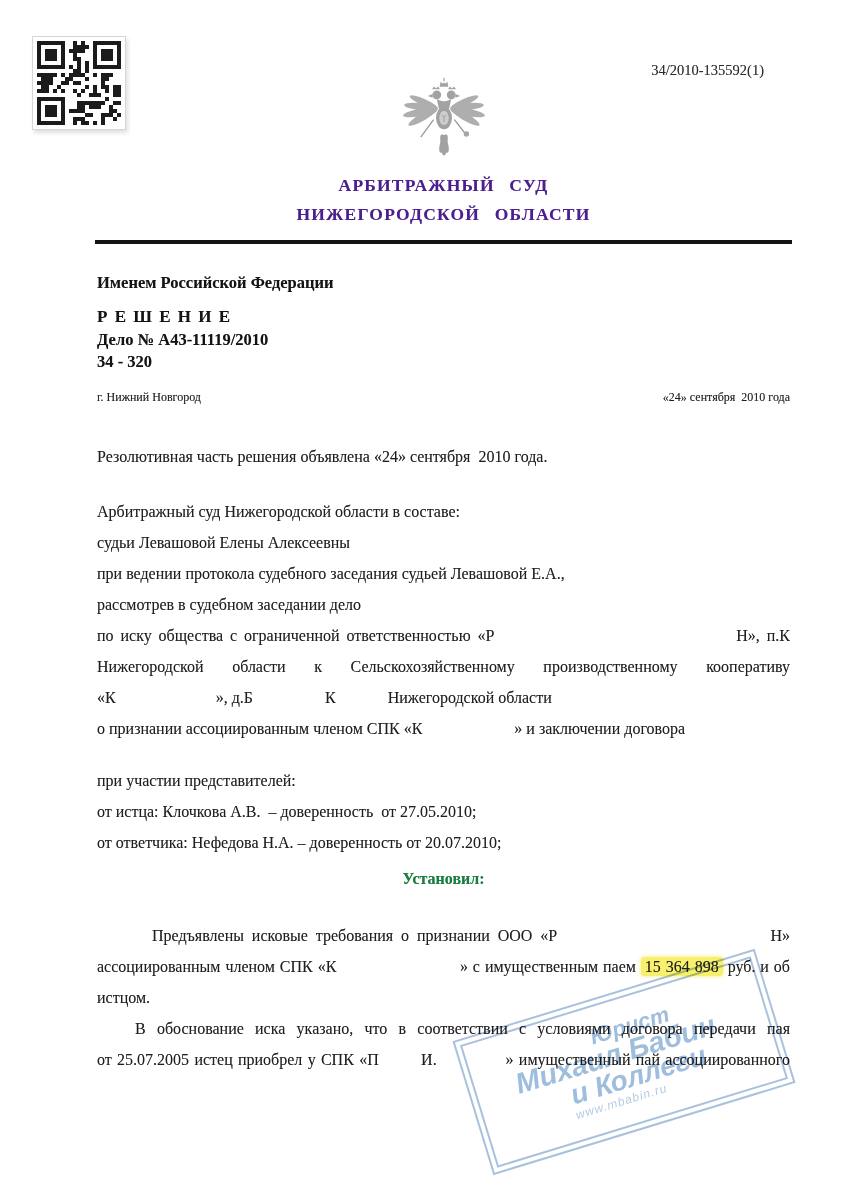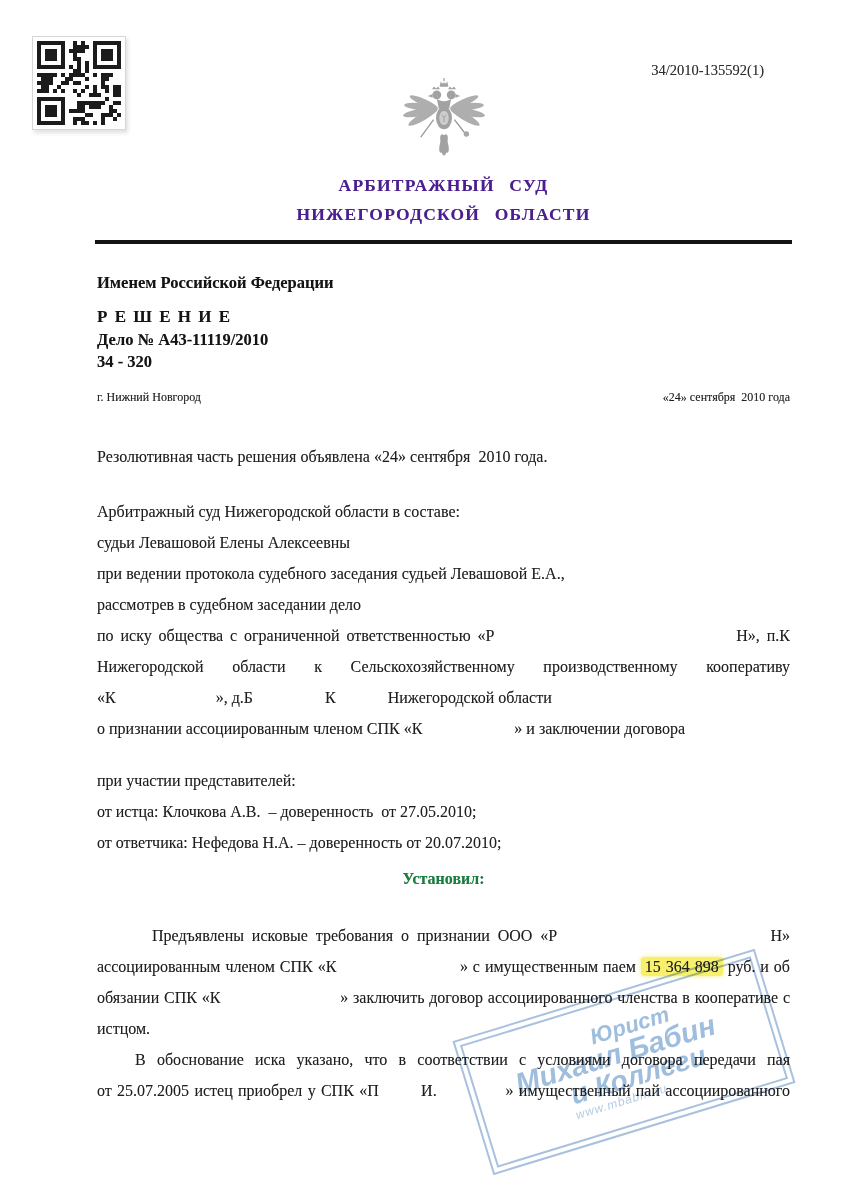--- a/index.html
+++ b/index.html
@@ -384,21 +384,20 @@
     <div class="line">о признании ассоциированным членом СПК «К&nbsp;&nbsp;&nbsp;&nbsp;&nbsp;&nbsp;&nbsp;&nbsp;&nbsp;&nbsp;&nbsp;&nbsp;&nbsp;&nbsp;&nbsp;&nbsp;&nbsp;&nbsp;&nbsp;&nbsp;&nbsp;&nbsp;&nbsp;» и заключении договора</div>
 
     <div class="line sp21">при участии представителей:</div>
     <div class="line">от истца: Клочкова А.В.&nbsp; – доверенность&nbsp; от 27.05.2010;</div>
     <div class="line">от ответчика: Нефедова Н.А. – доверенность от 20.07.2010;</div>
 
     <div class="heading">Установил:</div>
 
     <div class="line just ind55">Предъявлены исковые требования о признании ООО «Р&nbsp;&nbsp;&nbsp;&nbsp;&nbsp;&nbsp;&nbsp;&nbsp;&nbsp;&nbsp;&nbsp;&nbsp;&nbsp;&nbsp;&nbsp;&nbsp;&nbsp;&nbsp;&nbsp;&nbsp;&nbsp;&nbsp;&nbsp;&nbsp;&nbsp;&nbsp;&nbsp;Н»</div>
     <div class="line just"><span>ассоциированным членом СПК «К&nbsp;&nbsp;&nbsp;&nbsp;&nbsp;&nbsp;&nbsp;&nbsp;&nbsp;&nbsp;&nbsp;&nbsp;&nbsp;&nbsp;&nbsp;&nbsp;&nbsp;&nbsp;&nbsp;&nbsp;&nbsp;&nbsp;&nbsp;&nbsp;&nbsp;» с имущественным паем </span><span class="hl">15 364 898</span><span> руб. и об</span></div>
-    <div class="line just">обязании СПК «К&nbsp;&nbsp;&nbsp;&nbsp;&nbsp;&nbsp;&nbsp;&nbsp;&nbsp;&nbsp;&nbsp;&nbsp;&nbsp;&nbsp;&nbsp;&nbsp;&nbsp;&nbsp;&nbsp;&nbsp;&nbsp;&nbsp;&nbsp;&nbsp;&nbsp;» заключить договор ассоциированного членства в кооперативе с</div>
     <div class="line">истцом.</div>
     <div class="line just ind38">В обоснование иска указано, что в соответствии с условиями договора передачи пая</div>
     <div class="line just">от 25.07.2005 истец приобрел у СПК «П&nbsp;&nbsp;&nbsp;&nbsp;&nbsp;&nbsp;&nbsp;&nbsp;И.&nbsp;&nbsp;&nbsp;&nbsp;&nbsp;&nbsp;&nbsp;&nbsp;&nbsp;&nbsp;&nbsp;&nbsp;&nbsp;» имущественный пай ассоциированного</div>
   </div>
 
   <div class="stamp">
     <div class="stamp-inner">
       <div class="stamp-l1">Юрист</div>
       <div class="stamp-l2">Михаил Бабин</div>
       <div class="stamp-l3">и Коллеги</div>

